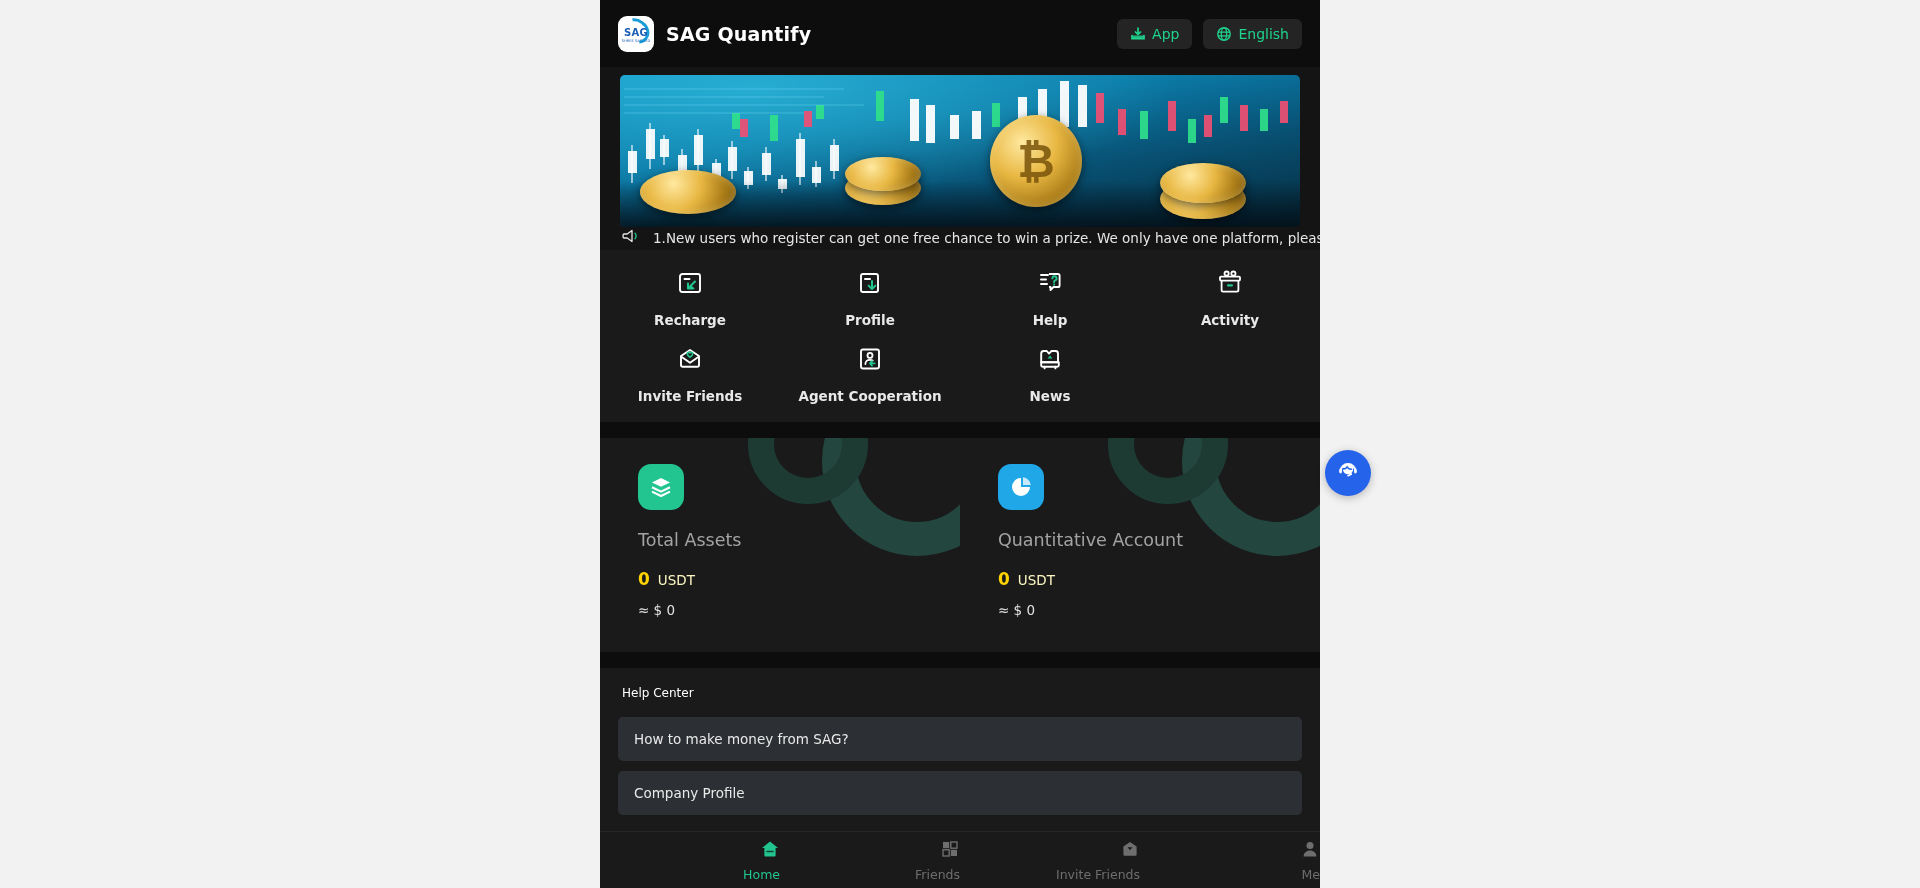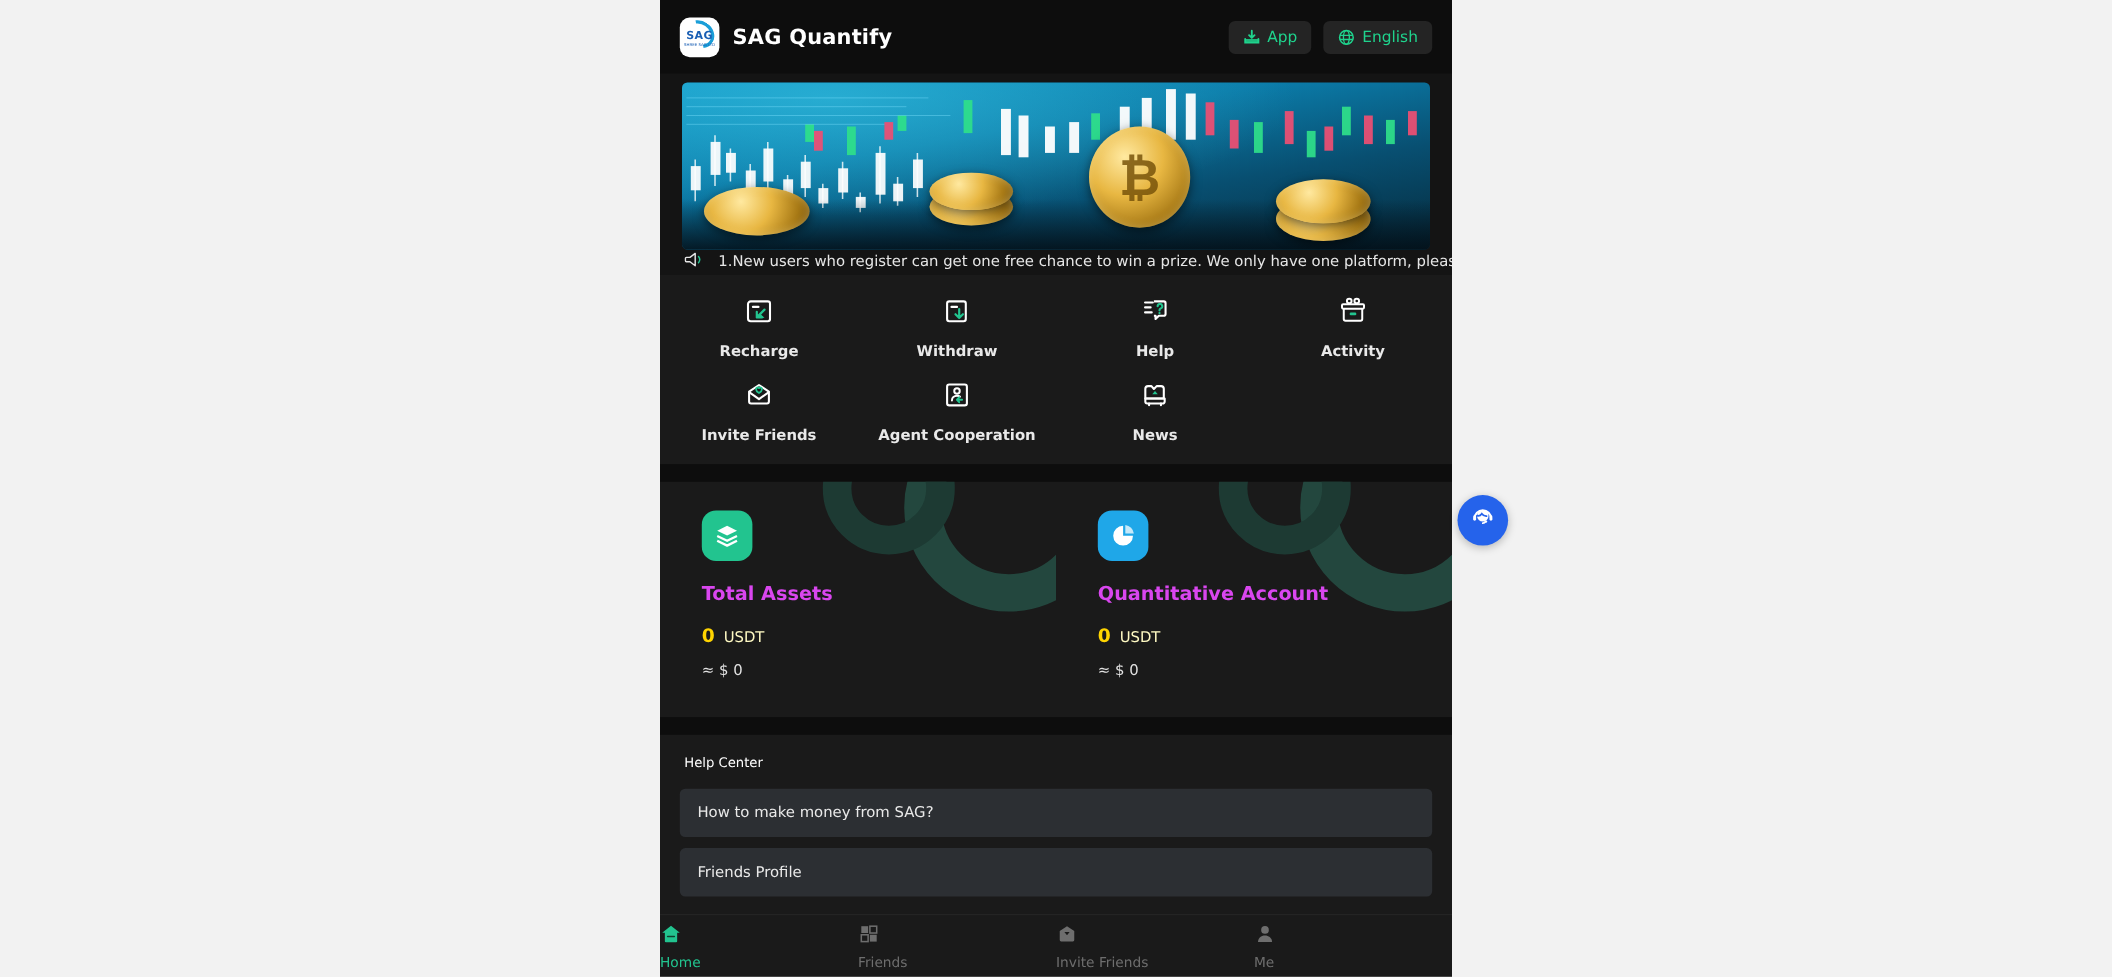--- a/index.html
+++ b/index.html
@@ -186,21 +186,21 @@
   .acard-icon {
     width: 46px; height: 46px; border-radius: 13px;
     display:flex; align-items:center; justify-content:center;
     position: relative; z-index: 2;
   }
   .acard-icon.green { background: #22c48f; }
   .acard-icon.blue  { background: #1fa7e8; }
   .acard-title {
     position: relative; z-index:2;
     margin-top: 20px;
-    color: #d946ef; font-size: 17.5px; font-weight: bold;
+    color: #a3a3a3; font-size: 17.5px; font-weight: normal;
   }
   .acard-amt {
     position: relative; z-index:2;
     margin-top: 19px; display:flex; align-items:baseline; gap:8px;
   }
   .acard-amt .num { color: #ffd400; font-size: 17px; font-weight: bold; }
   .acard-amt .cur { color: #fef9c3; font-size: 13.5px; }
   .acard-usd {
     position: relative; z-index:2;
     margin-top: 13px; color: #e2e2e2; font-size: 13.5px;
@@ -227,21 +227,21 @@
   .tabbar {
     flex: 0 0 57px;
     height: 57px;
     background: #1a1a1a;
     border-top: 1px solid #262626;
     display: grid;
     grid-template-columns: repeat(4,1fr);
     align-items: center;
   }
   .tab {
-    display:flex; flex-direction:column; align-items:flex-start; gap:4px;
+    display:flex; flex-direction:column; align-items:flex-end; gap:4px;
     cursor:pointer;
   }
   .tab .tlabel { font-size: 12.5px; color: #6e6e6e; }
   .tab.active .tlabel { color: #22c48f; }
 
   
   .support {
     position: absolute;
     left: 1325px; top: 450px;
     width: 46px; height: 46px;
@@ -387,21 +387,21 @@
         </div>
 
         <div class="menu-item">
           <span>
             <svg width="30" height="30" viewBox="0 0 30 30" fill="none">
               <path d="M6 8a2 2 0 0 1 2-2h13a2 2 0 0 1 2 2v14a2 2 0 0 1-2 2H8a2 2 0 0 1-2-2V8z" stroke="#ffffff" stroke-width="1.9"></path>
               <path d="M10 11h5" stroke="#ffffff" stroke-width="2" stroke-linecap="round"></path>
               <path d="M17 13v8M13.6 17.6L17 21l3.4-3.4" stroke="#22c48f" stroke-width="2" stroke-linecap="round" stroke-linejoin="round"></path>
             </svg>
           </span>
-          <span class="label">Withdraw</span>
+          <span class="label">Profile</span>
         </div>
 
         <div class="menu-item">
           <span>
             <svg width="30" height="30" viewBox="0 0 30 30" fill="none">
               <path d="M6 7h7M6 11.5h5M6 16h6" stroke="#ffffff" stroke-width="2" stroke-linecap="round"></path>
               <path d="M14 6h9a1.6 1.6 0 0 1 1.6 1.6v9.8A1.6 1.6 0 0 1 23 19h-4.5L15.5 22v-3H14" stroke="#ffffff" stroke-width="1.9" stroke-linejoin="round"></path>
               <path d="M17.4 10.4a2.1 2.1 0 1 1 2.7 2c-.6.2-1 .7-1 1.4v.4" stroke="#22c48f" stroke-width="1.9" stroke-linecap="round"></path>
               <circle cx="19.1" cy="16.6" r="1.05" fill="#22c48f"></circle>
             </svg>
@@ -501,21 +501,21 @@
           </div>
           <div class="acard-usd">≈ $ 0</div>
         </div>
       </div>
 
       <div class="band"></div>
 
       <div class="help">
         <div class="help-title">Help Center</div>
         <div class="help-item">How to make money from SAG?</div>
-        <div class="help-item">Friends Profile</div>
+        <div class="help-item">Company Profile</div>
 
       </div>
 
     </div>
 
     <div class="tabbar">
       <div class="tab active">
         <span>
           <svg width="20" height="20" viewBox="0 0 20 20" fill="none">
             <path d="M10 2.6L18 9h-2.4v7.6a1 1 0 0 1-1 1H5.4a1 1 0 0 1-1-1V9H2l8-6.4z" fill="#22c48f"></path>

